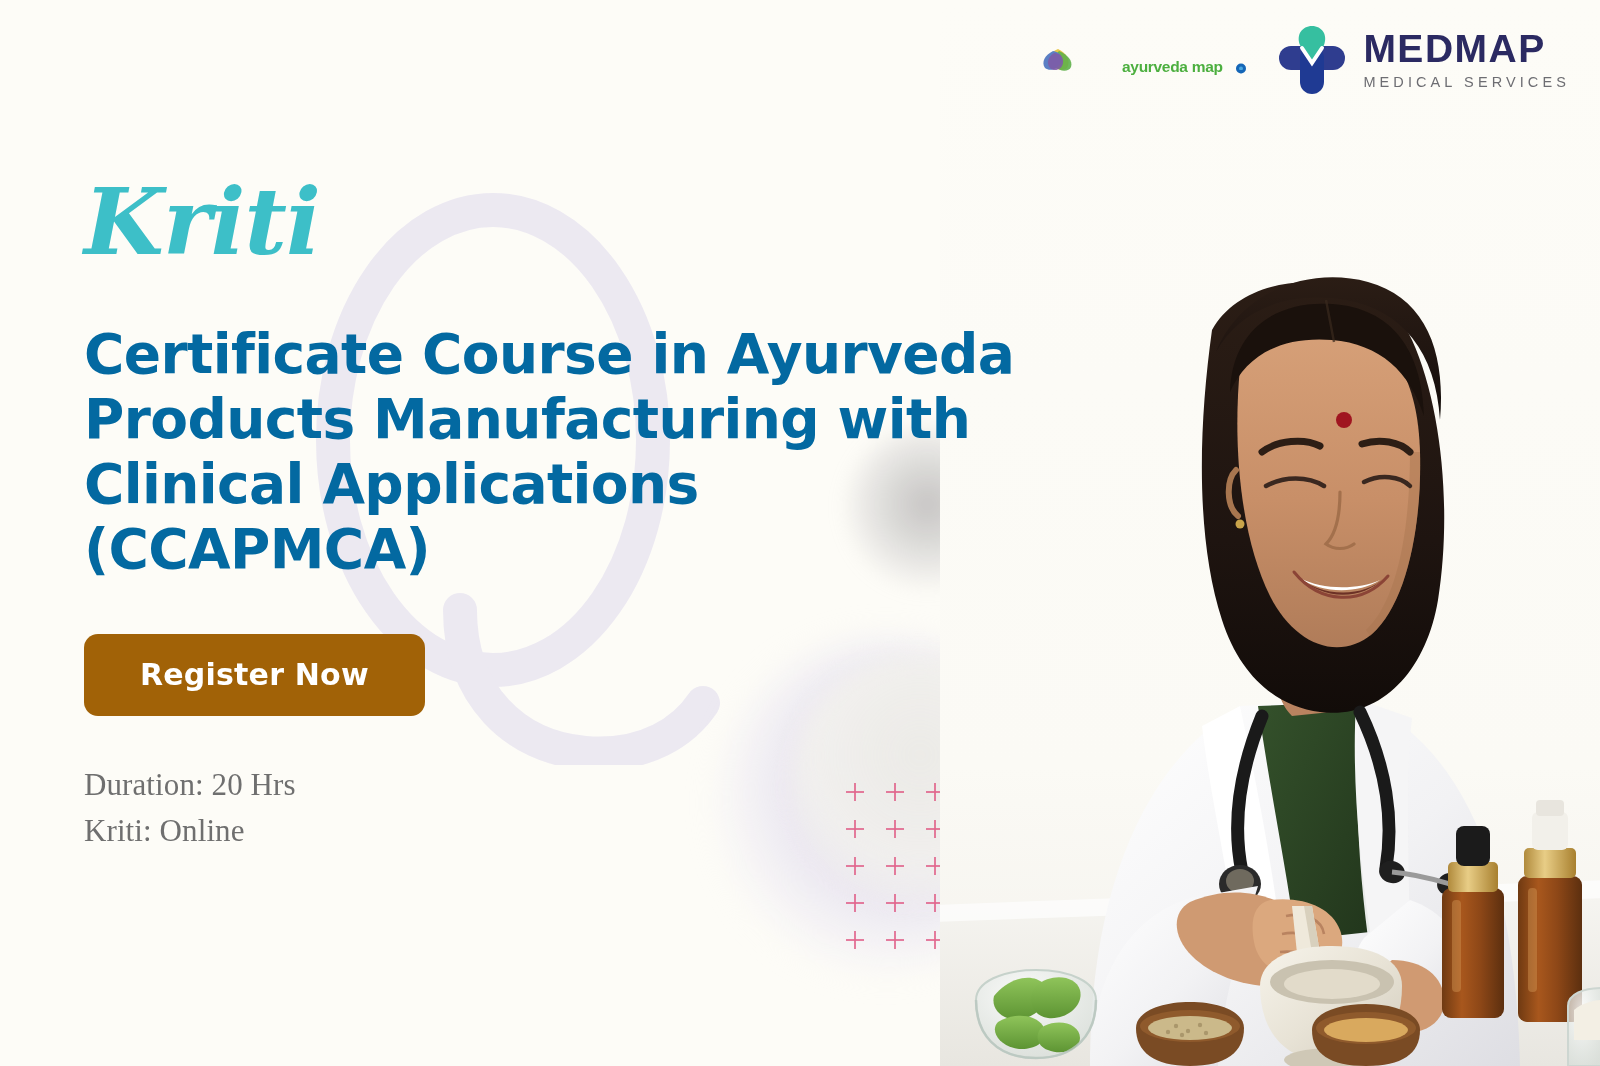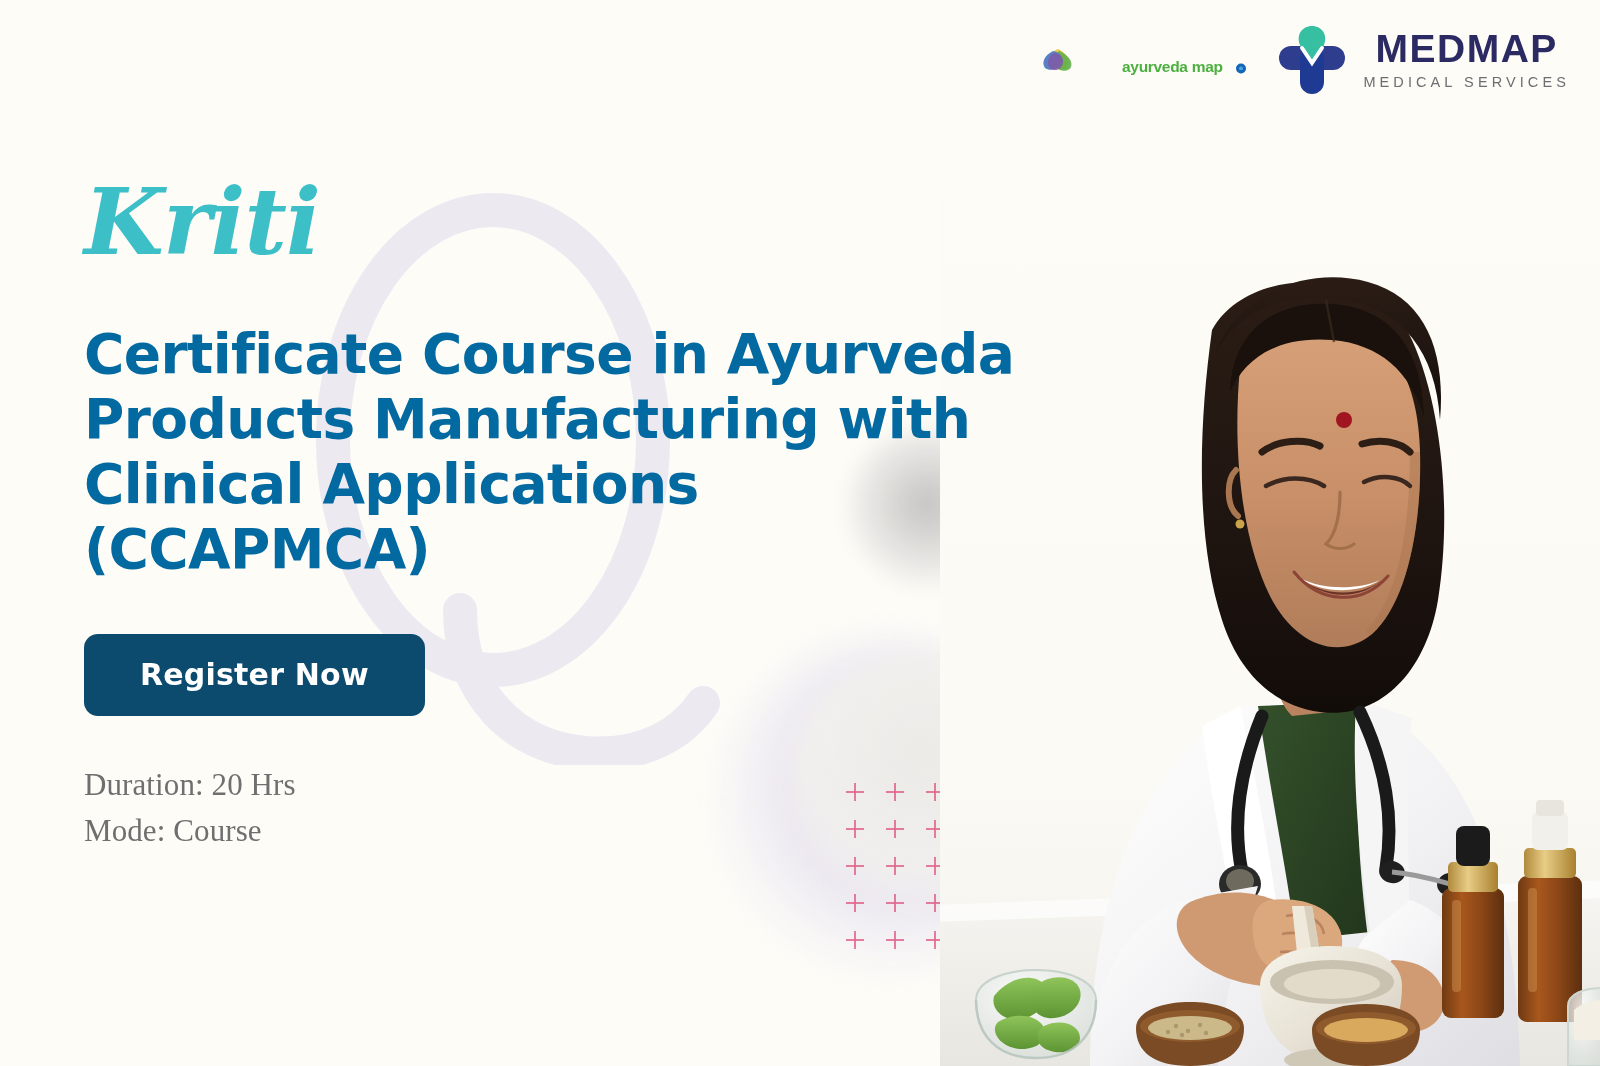--- a/index.html
+++ b/index.html
@@ -73,21 +73,21 @@
   
   .logo-row {
     position:absolute;
     right:30px; top:22px;
     display:flex; align-items:center; gap:26px;
     z-index:8;
   }
   .logo-am { display:flex; flex-direction:row; align-items:flex-end; width:254px; }
   .logo-am .lotus { width:100%; height:52px; }
   .logo-am .wordmark { width:100%; height:36px; margin-top:-2px; }
-  .logo-mm { display:flex; align-items:center; gap:14px;text-align:center; }
+  .logo-mm { display:flex; align-items:center; gap:14px; }
   .logo-mm .mark { width:74px; height:74px; }
   .logo-mm .mm-text { display:flex; flex-direction:column; line-height:1; }
   .mm-title {
     font-size:39px; font-weight:bold; letter-spacing:1.5px;
     color:#2b2a62; font-family:"Liberation Sans", sans-serif;
   }
   .mm-sub {
     font-size:14.5px; letter-spacing:4.1px; color:#6d6d72;
     margin-top:7px; font-family:"Liberation Sans", sans-serif;
   }
@@ -114,21 +114,21 @@
     font-weight:bold;
     font-size:55px;
     line-height:1.18;
     letter-spacing:-.6px;
     color:#0369a1;
     max-width:945px;
   }
   .cta {
     display:inline-block;
     margin-top:52px;
-    background:#0c4a6e;
+    background:#a16207;
     color:#ffffff;
     border:none;
     border-radius:14px;
     padding:26px 56px;
     font-family:"DejaVu Sans", sans-serif;
     font-weight:bold;
     font-size:30px;
     letter-spacing:.2px;
     cursor:pointer;
     line-height:1;
@@ -434,17 +434,17 @@
   <div class="content">
 
     <div class="kriti">Kriti</div>
 
     <h1 class="headline">Certificate Course in Ayurveda Products Manufacturing with Clinical Applications (CCAPMCA)</h1>
 
     <button class="cta">Register Now</button>
 
     <div class="meta">
       <div>Duration: 20 Hrs</div>
-      <div>Mode: Course</div>
+      <div>Kriti: Online</div>
     </div>
   </div>
 
 </div>
 
 </body></html>

